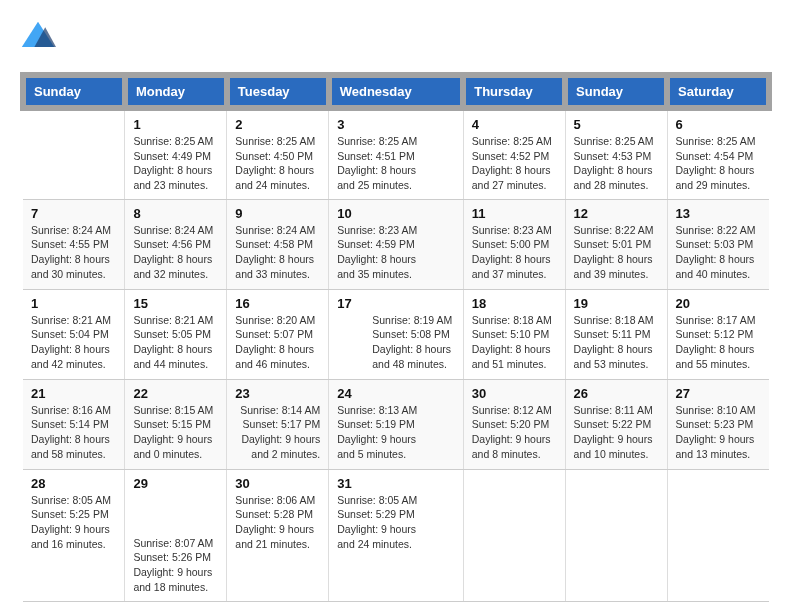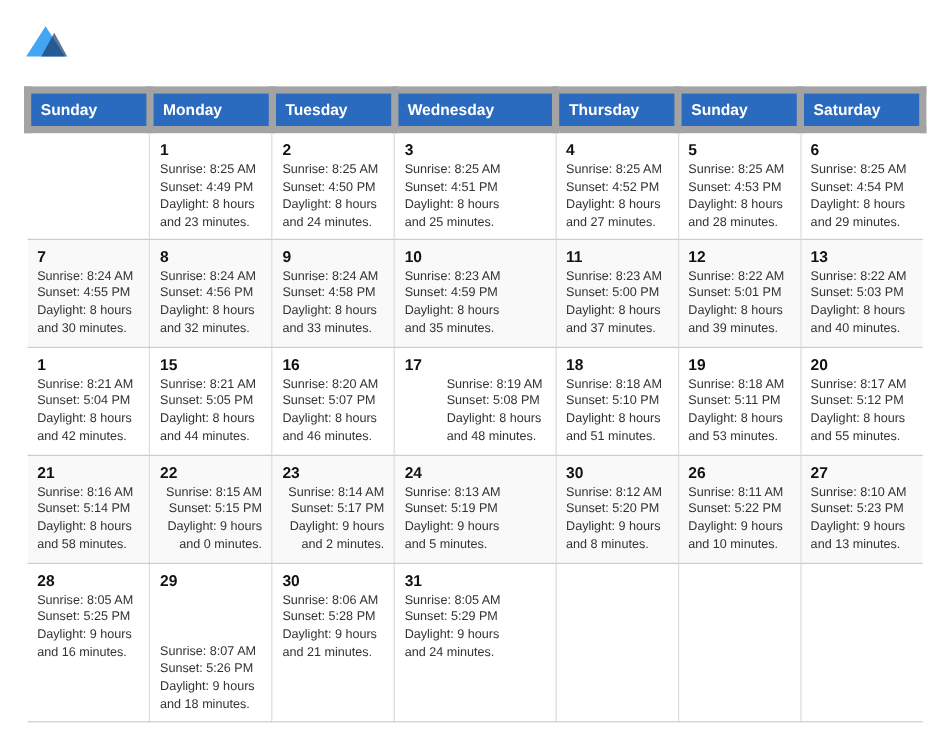--- a/index.html
+++ b/index.html
@@ -270,21 +270,21 @@
       <tr class="week-row even-week">
         <td>
           <span class="day-number">21</span>
           <div class="day-info" style="white-space: pre-line;">Sunrise: 8:16 AM
 Sunset: 5:14 PM
 Daylight: 8 hours
 and 58 minutes.</div>
         </td>
         <td>
           <span class="day-number">22</span>
-          <div class="day-info" style="white-space: pre-line; text-align: right;">Sunrise: 8:15 AM
+          <div class="day-info" style="white-space: pre-line;">Sunrise: 8:15 AM
 Sunset: 5:15 PM
 Daylight: 9 hours
 and 0 minutes.</div>
         </td>
         <td>
           <span class="day-number">23</span>
           <div class="day-info" style="white-space: pre-line; text-align: right;">Sunrise: 8:14 AM
 Sunset: 5:17 PM
 Daylight: 9 hours
 and 2 minutes.</div>

